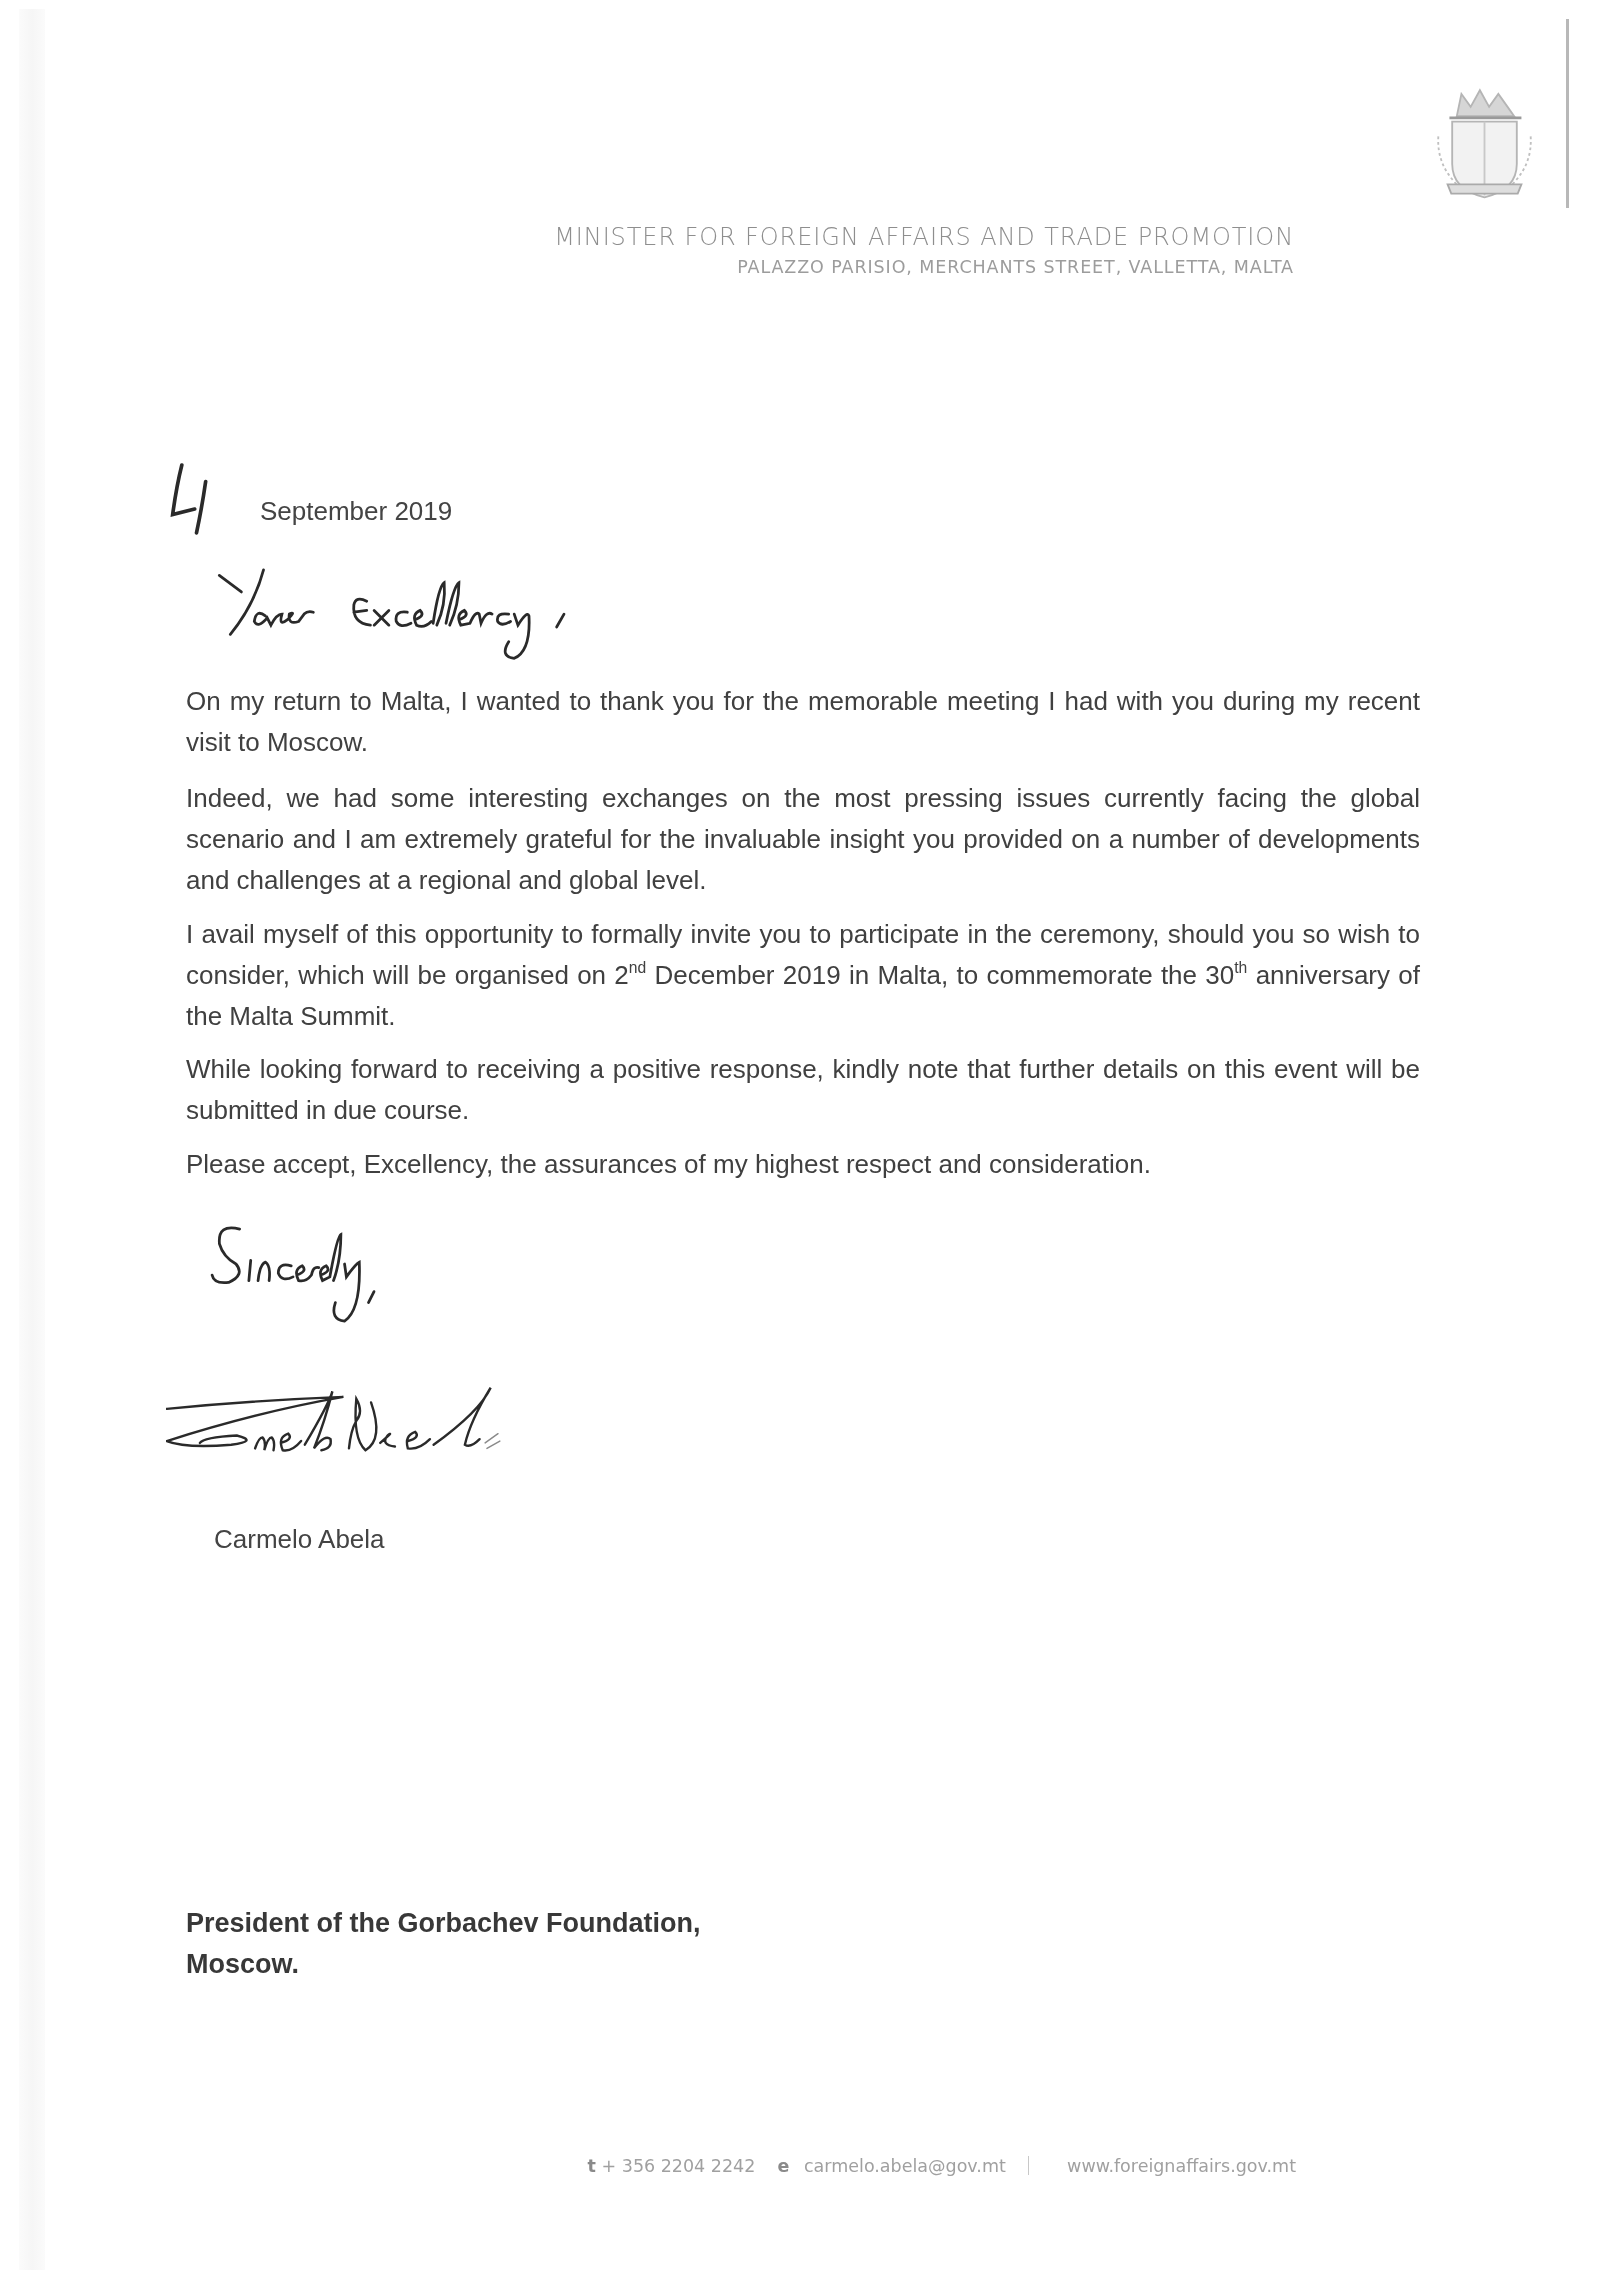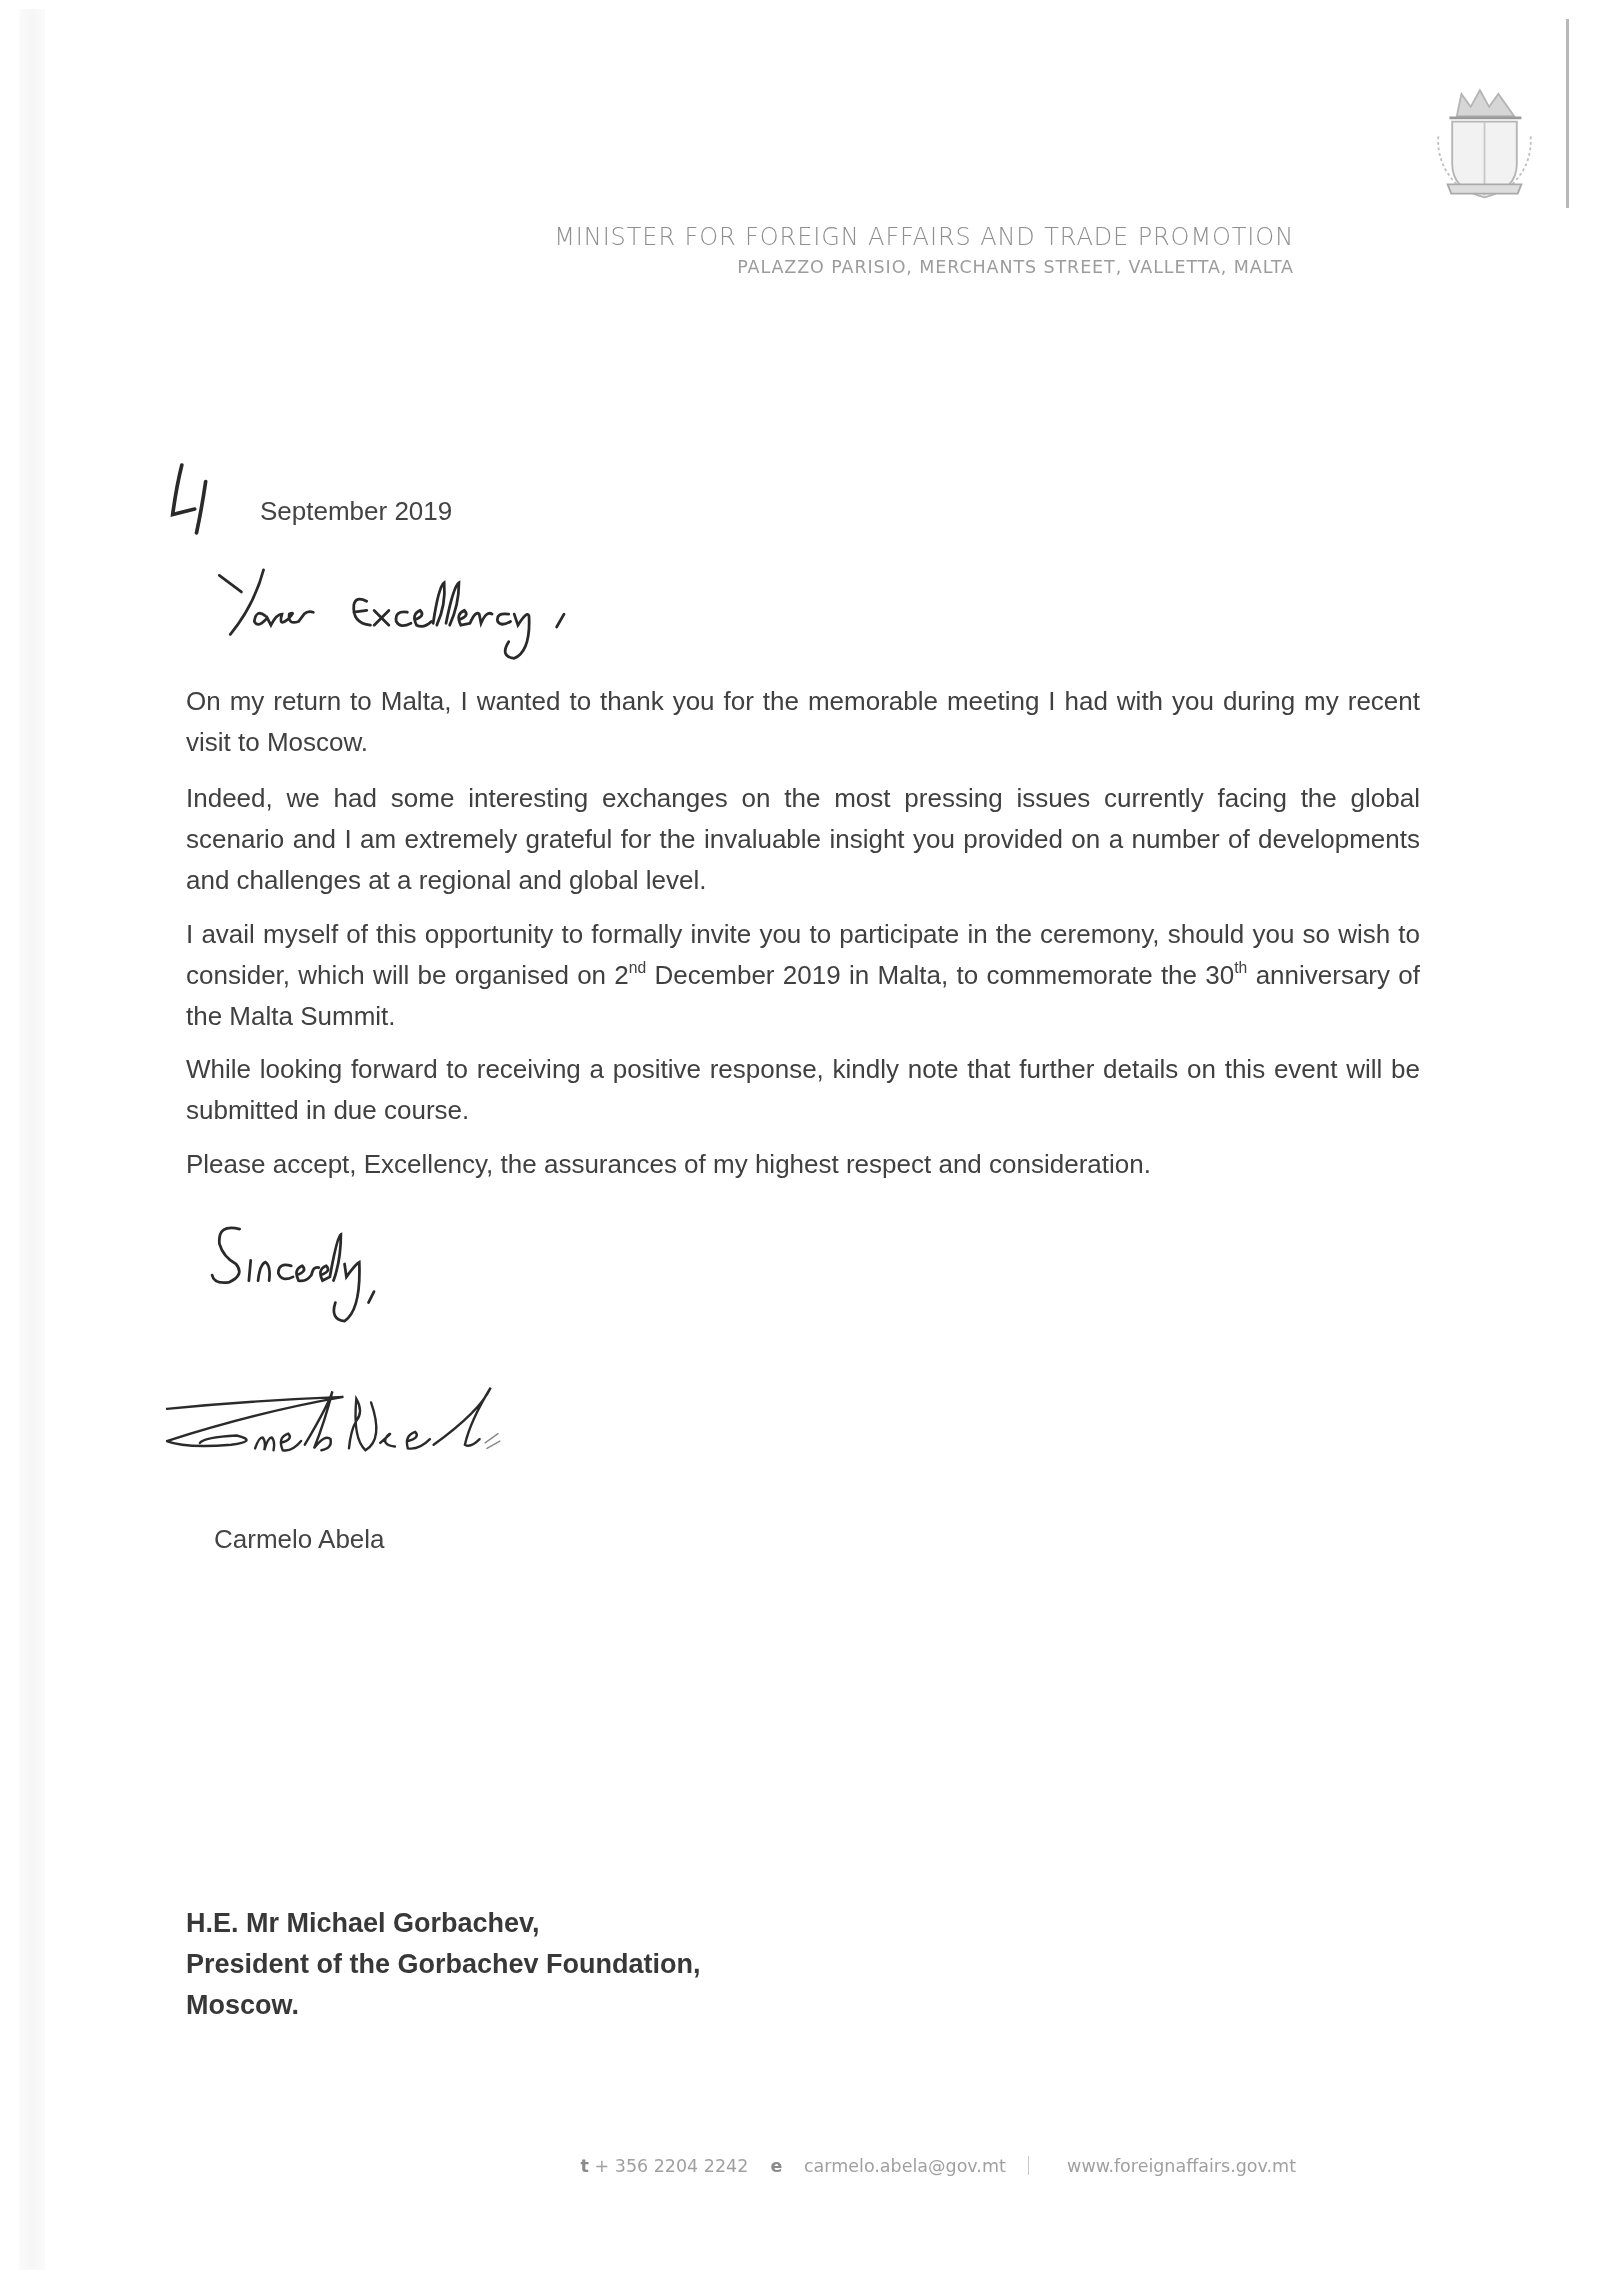--- a/index.html
+++ b/index.html
@@ -119,27 +119,26 @@
       <path d="M232 64 Q248 50 240 56 Q232 66 248 68"></path>
       <path d="M262 62 Q276 58 270 52 Q258 56 262 70 Q274 72 286 60"></path>
       <path d="M290 66 Q340 30 352 4 Q330 40 324 66 Q330 70 340 60"></path>
       <path d="M346 64 L360 54 M348 70 L362 62" stroke="#8a8a8a" stroke-width="1.6"></path>
     </g>
   </svg>
 
   <div class="signer-name">Carmelo Abela</div>
 
   <div class="recipient">
-    <div>H.E. Mr Michael Gorbachev,</div>
     <div>President of the Gorbachev Foundation,</div>
     <div>Moscow.</div>
   </div>
 
   <div class="footer">
     <b>t</b>
     <span>+ 356 2204 2242</span>
     <span style="margin-left:16.6px"><b>e</b></span>
-    <span style="margin-left:16px">carmelo.abela@gov.mt</span>
+    <span style="margin-left:9px">carmelo.abela@gov.mt</span>
     <i class="sep"></i>
     <span style="margin-left:16px">www.foreignaffairs.gov.mt</span>
   </div>
 </div>
 
 
 </body></html>

